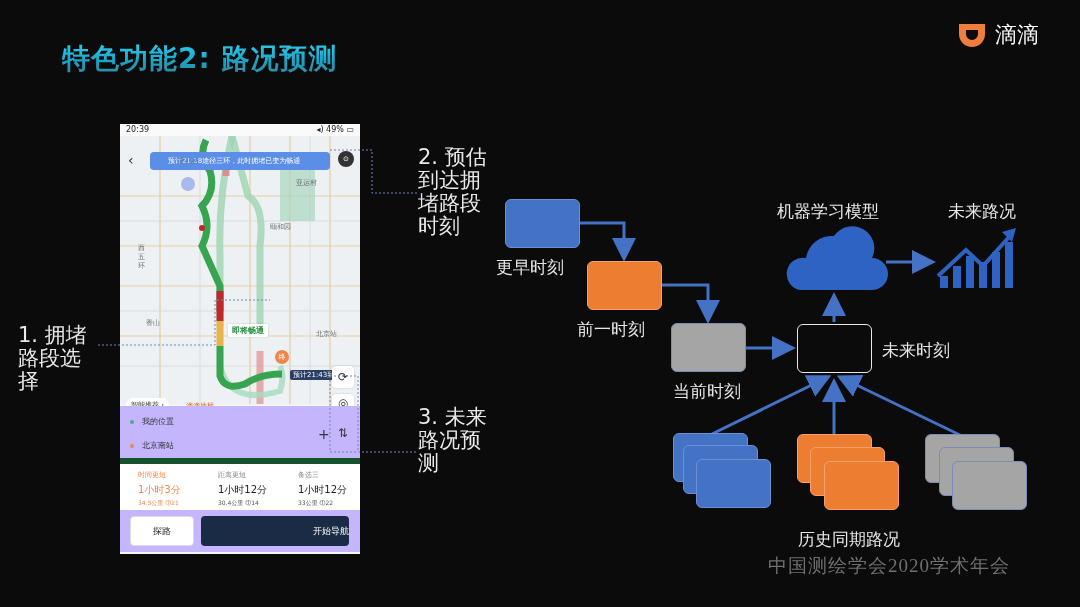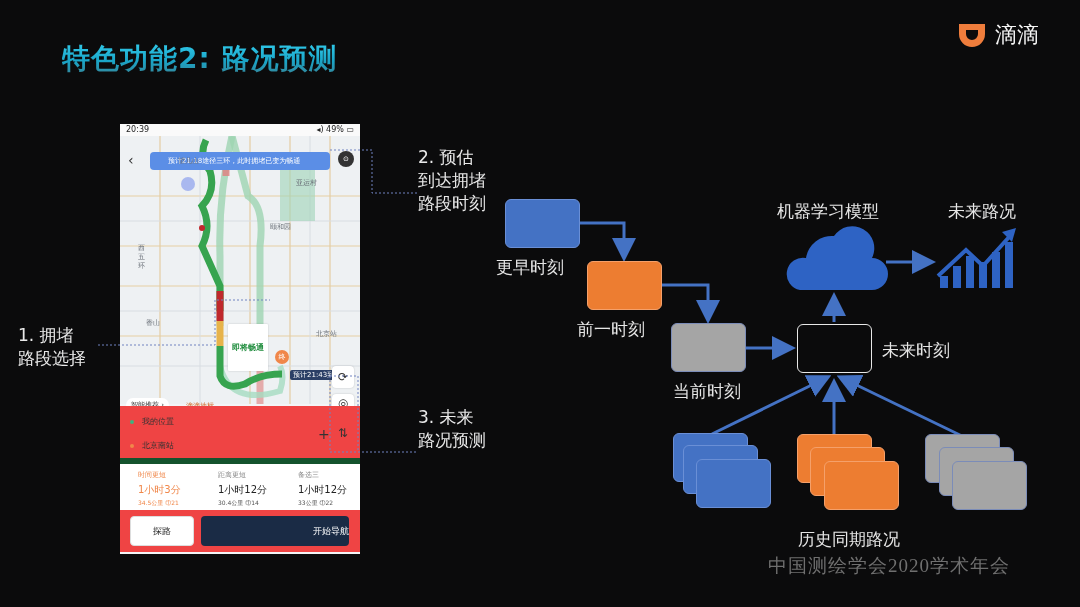--- a/index.html
+++ b/index.html
@@ -10,37 +10,37 @@
   .brand-text { font-size: 22px; color: #f4f4f4; }
 
   
   .phone { position: absolute; left: 120px; top: 124px; width: 240px; height: 430px; background: #f3f5f7; overflow: hidden; }
   .statusbar { position: absolute; left: 0; top: 0; width: 100%; height: 12px; font-size: 8px; color: #222; display: flex; justify-content: space-between; padding: 1px 6px; background: #fafafa; }
   .map { position: absolute; left: 0; top: 12px; width: 240px; height: 268px; background: #eef1f3; }
   .banner { position: absolute; left: 30px; top: 16px; width: 180px; height: 18px; background: #5b8ee6; border-radius: 4px; color: #fff; font-size: 7px; line-height: 18px; padding-left: 18px; white-space: nowrap; overflow: hidden; }
   .back { position: absolute; left: 8px; top: 16px; font-size: 14px; color: #333; }
   .report-btn { position: absolute; left: 218px; top: 15px; width: 16px; height: 16px; border-radius: 50%; background: #333; color: #fff; font-size: 7px; text-align: center; line-height: 16px; }
   .map-label { position: absolute; font-size: 7px; color: #6a7078; }
-  .pill { position: absolute; background: #fff; border-radius: 1px; font-size: 8px; padding: 18px 4px; color: #1e8c3c; font-weight: bold; box-shadow: 0 0 2px rgba(0,0,0,.2); font-family: Liberation Mono, monospace; }
+  .pill { position: absolute; background: #fff; border-radius: 1px; font-size: 8px; padding: 1px 4px; color: #1e8c3c; font-weight: bold; box-shadow: 0 0 2px rgba(0,0,0,.2); font-family: Liberation Mono, monospace; }
   .eta-tag { position: absolute; background: #2b3f66; color: #fff; font-size: 7px; padding: 0 3px; border-radius: 2px; }
   .map-ctrl { position: absolute; width: 22px; height: 22px; background: #fff; border-radius: 4px; text-align: center; line-height: 22px; font-size: 12px; color: #333; box-shadow: 0 0 2px rgba(0,0,0,.2); }
   .smart { position: absolute; left: 6px; top: 262px; background: #fff; border-radius: 8px; font-size: 7px; padding: 2px 5px; color: #333; }
-  .sheet { position: absolute; left: 0; top: 282px; width: 240px; height: 146px; background: #ef4444; }
+  .sheet { position: absolute; left: 0; top: 282px; width: 240px; height: 146px; background: #c4b5fd; }
   .wp { position: absolute; left: 10px; font-size: 8px; color: #333; display: flex; align-items: center; gap: 8px; }
   .dot { width: 4px; height: 4px; border-radius: 50%; }
   .routes { position: absolute; left: 0; top: 52px; width: 240px; height: 52px; background: #fff; border-top: 6px solid #14532d; display: flex; }
   .route { flex: 1; padding: 6px 0 0 18px; }
   .route .tag { font-size: 7px; color: #888; }
   .route .time { font-size: 10px; font-weight: normal; color: #222; margin-top: 3px; }
   .route .meta { font-size: 6px; color: #555; margin-top: 2px; }
   .route.active .tag, .route.active .time, .route.active .meta { color: #f0874a; }
   .btn-explore { position: absolute; left: 10px; top: 110px; width: 64px; height: 30px; border: 1px solid #ddd; border-radius: 4px; font-size: 9px; text-align: center; line-height: 28px; color: #222; background: #fff; }
   .btn-nav { position: absolute; left: 81px; top: 110px; width: 148px; height: 30px; border-radius: 4px; font-size: 9px; text-align: right; line-height: 30px; color: #fff; background: #1a2b45; }
 
-  .callout { position: absolute; font-size: 17px; line-height: 23px; color: #e9e9e9; }
+  .callout { position: absolute; font-size: 21px; line-height: 23px; color: #e9e9e9; }
 
   .node-label { position: absolute; font-size: 17px; color: #e6e6e6; white-space: nowrap; }
   .box { position: absolute; border-radius: 6px; }
   .blue { background: #4472c4; border: 1.5px solid #6a8fd6; }
   .orange { background: #ed7d31; border: 1.5px solid #f5a06a; }
   .gray { background: #a5a5a5; border: 1.5px solid #7b8cb8; }
   .future { border: 1.5px solid #e8e8e8; background: transparent; }
   .watermark { position: absolute; left: 768px; top: 553px; font-family: Liberation Serif, serif; font-size: 19px; color: #6f6f6f; letter-spacing: 1px; }
   svg.overlay { position: absolute; left: 0; top: 0; }
 </style>

